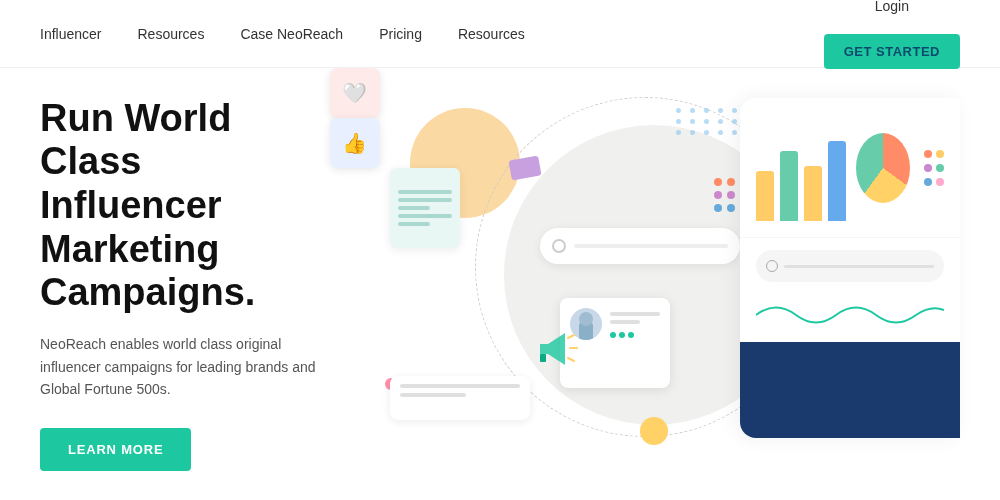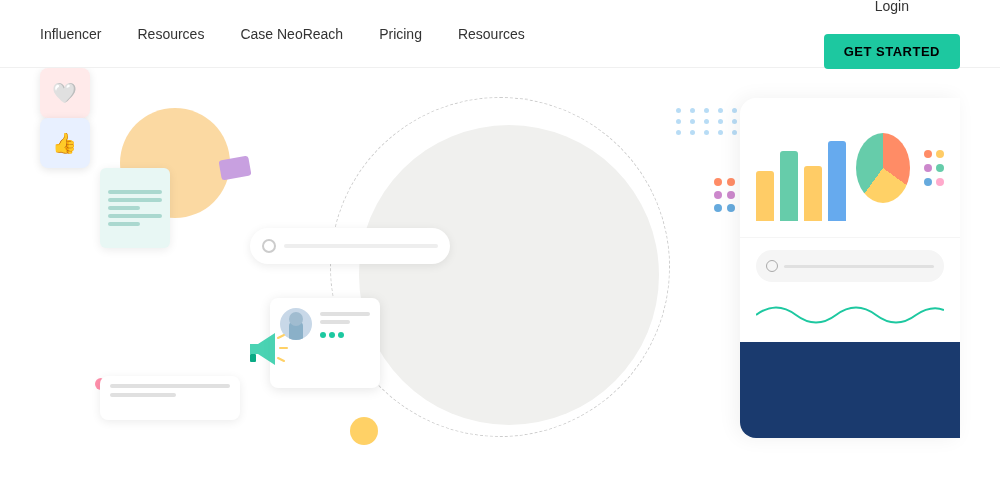--- a/index.html
+++ b/index.html
@@ -61,21 +61,21 @@
     .login-btn {
       font-size: 14px;
       color: #333;
       background: none;
       border: none;
       cursor: pointer;
       font-weight: 500;
     }
     .get-started-btn {
       background: #1dc8a0;
-      color: #000000;
+      color: #0c4a6e;
       border: none;
       border-radius: 4px;
       padding: 10px 20px;
       font-size: 13px;
       font-weight: 700;
       cursor: pointer;
       letter-spacing: 0.5px;
       text-transform: uppercase;
     }
 
@@ -527,20 +527,25 @@
     </li>
   </ul>
   <div class="nav-actions">
     <button class="login-btn">Login</button>
     <button class="get-started-btn">GET STARTED</button>
   </div>
 </nav>
 
 <section class="hero">
 
+  <div class="hero-text">
+    <h1 class="hero-title">Run World Class Influencer Marketing Campaigns.</h1>
+    <p class="hero-subtitle">NeoReach enables world class original influencer campaigns for leading brands and Global Fortune 500s.</p>
+    <button class="learn-more-btn">LEARN MORE</button>
+  </div>
 
   <div class="hero-illustration">
 
     <div class="orange-blob"></div>
     <div class="circle-fill"></div>
     <div class="circle-main"></div>
 
     <div class="purple-rect"></div>
 
     <div class="card card-doc">

